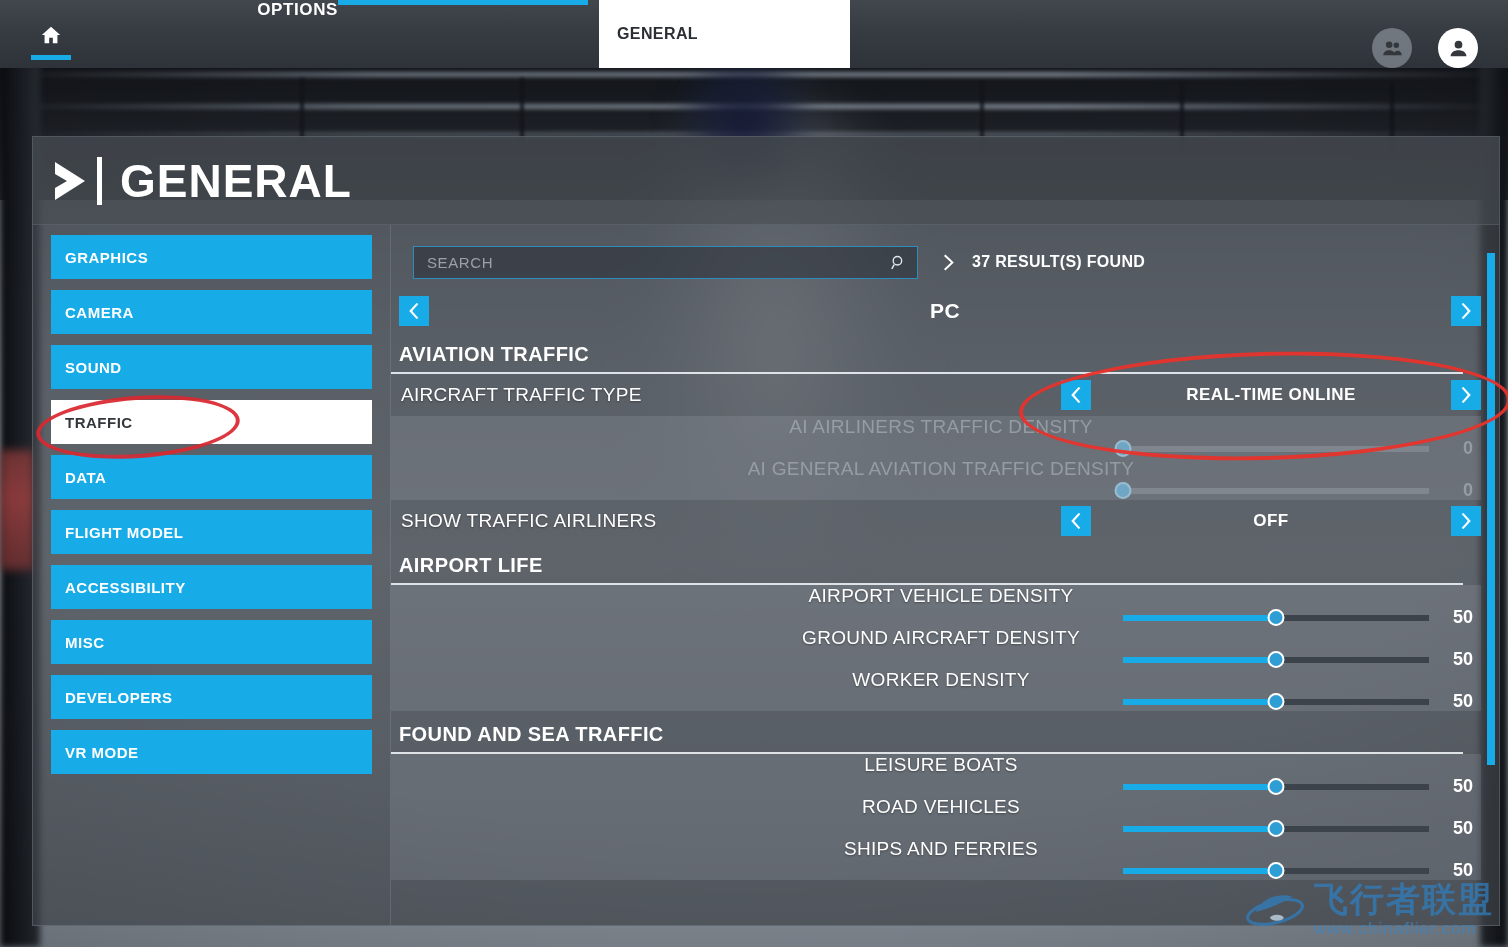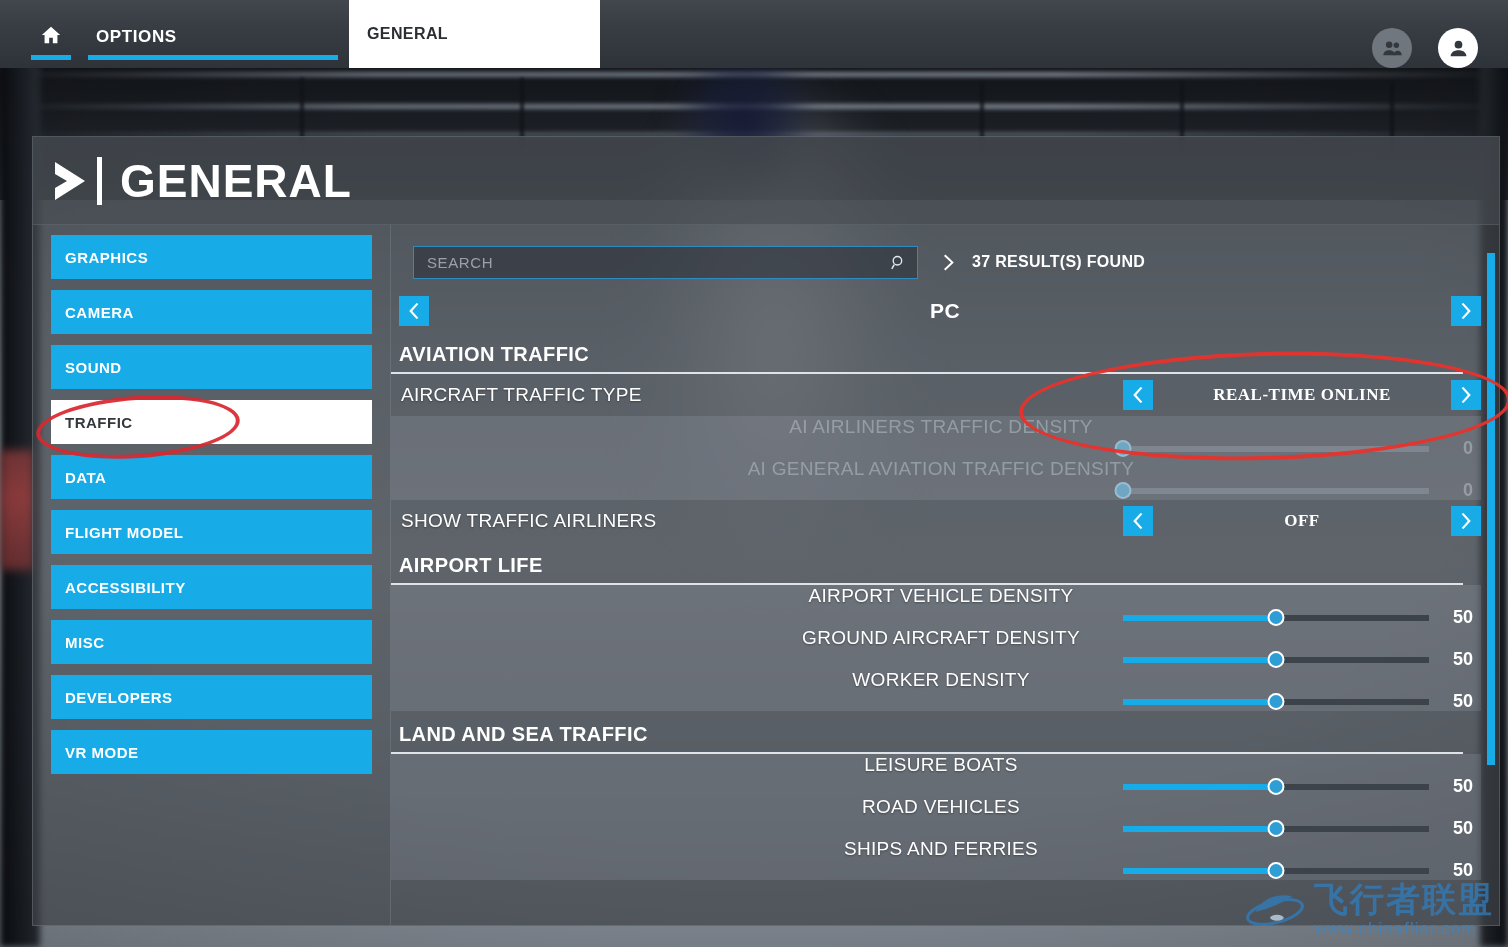--- a/index.html
+++ b/index.html
@@ -66,22 +66,22 @@
   }
   #topbar .tb-inner { display:flex; align-items:flex-end; height:68px; }
   .tb-home {
     width:46px; height:68px; display:flex; flex-direction:column;
     align-items:center; justify-content:flex-end; padding-bottom:8px;
     margin-left:28px;
   }
   .tb-home svg { width:22px; height:22px; margin-bottom:9px; }
   .tb-home .ul { width:40px; height:5px; background:#17abe8; }
   .tb-options {
-    height:68px; display:flex; flex-direction:column; justify-content:flex-end;
-    margin-left:14px; padding-bottom:8px;
+    height:68px; display:flex; flex-direction:row; justify-content:flex-end;
+    margin-left:14px; padding-bottom:8px;text-align:right;
   }
   .tb-options .lbl {
     color:#fff; font-size:17px; font-weight:bold; letter-spacing:.6px;
     padding:0 0 8px 8px; width:250px;
   }
   .tb-options .ul { width:250px; height:5px; background:#17abe8; }
   .tb-tab {
     width:251px; height:68px; background:#ffffff;
     display:flex; align-items:center; padding-left:18px; margin-left:11px;
   }
@@ -183,21 +183,21 @@
   .row .rlbl {
     color:#ffffff; font-size:19px; letter-spacing:.3px;
     text-shadow:0 1px 2px rgba(0,0,0,.35);
   }
   .row.disabled .rlbl { color:rgba(200,208,216,.45); text-shadow:none; }
   .row .ctl {
     margin-left:auto; display:flex; align-items:center;
   }
 
   
-  .spinner { display:flex; align-items:center; width:358px;font-family:Liberation Serif, serif; }
+  .spinner { display:flex; align-items:center; width:420px; }
   .spinner .sv {
     flex:1; text-align:center; color:#fff; font-size:17px;
     font-weight:bold; letter-spacing:.5px;
   }
 
   
   .slider { display:flex; align-items:center; width:358px; }
   .track {
     position:relative; width:306px; height:6px; background:#3c434b;
     margin-right:4px;
@@ -492,21 +492,21 @@
               <div class="track">
                 <div class="fill" style="width:50%"></div>
                 <div class="knob" style="left:50%"></div>
               </div>
               <div class="sval">50</div>
             </div>
           </div>
         </div>
 
         <div class="sec-head">
-          <span class="st">LAND AND SEA TRAFFIC</span>
+          <span class="st">FOUND AND SEA TRAFFIC</span>
         </div>
 
         <div class="row stripe">
           <span class="rlbl">LEISURE BOATS</span>
           <div class="ctl">
             <div class="slider">
               <div class="track">
                 <div class="fill" style="width:50%"></div>
                 <div class="knob" style="left:50%"></div>
               </div>

